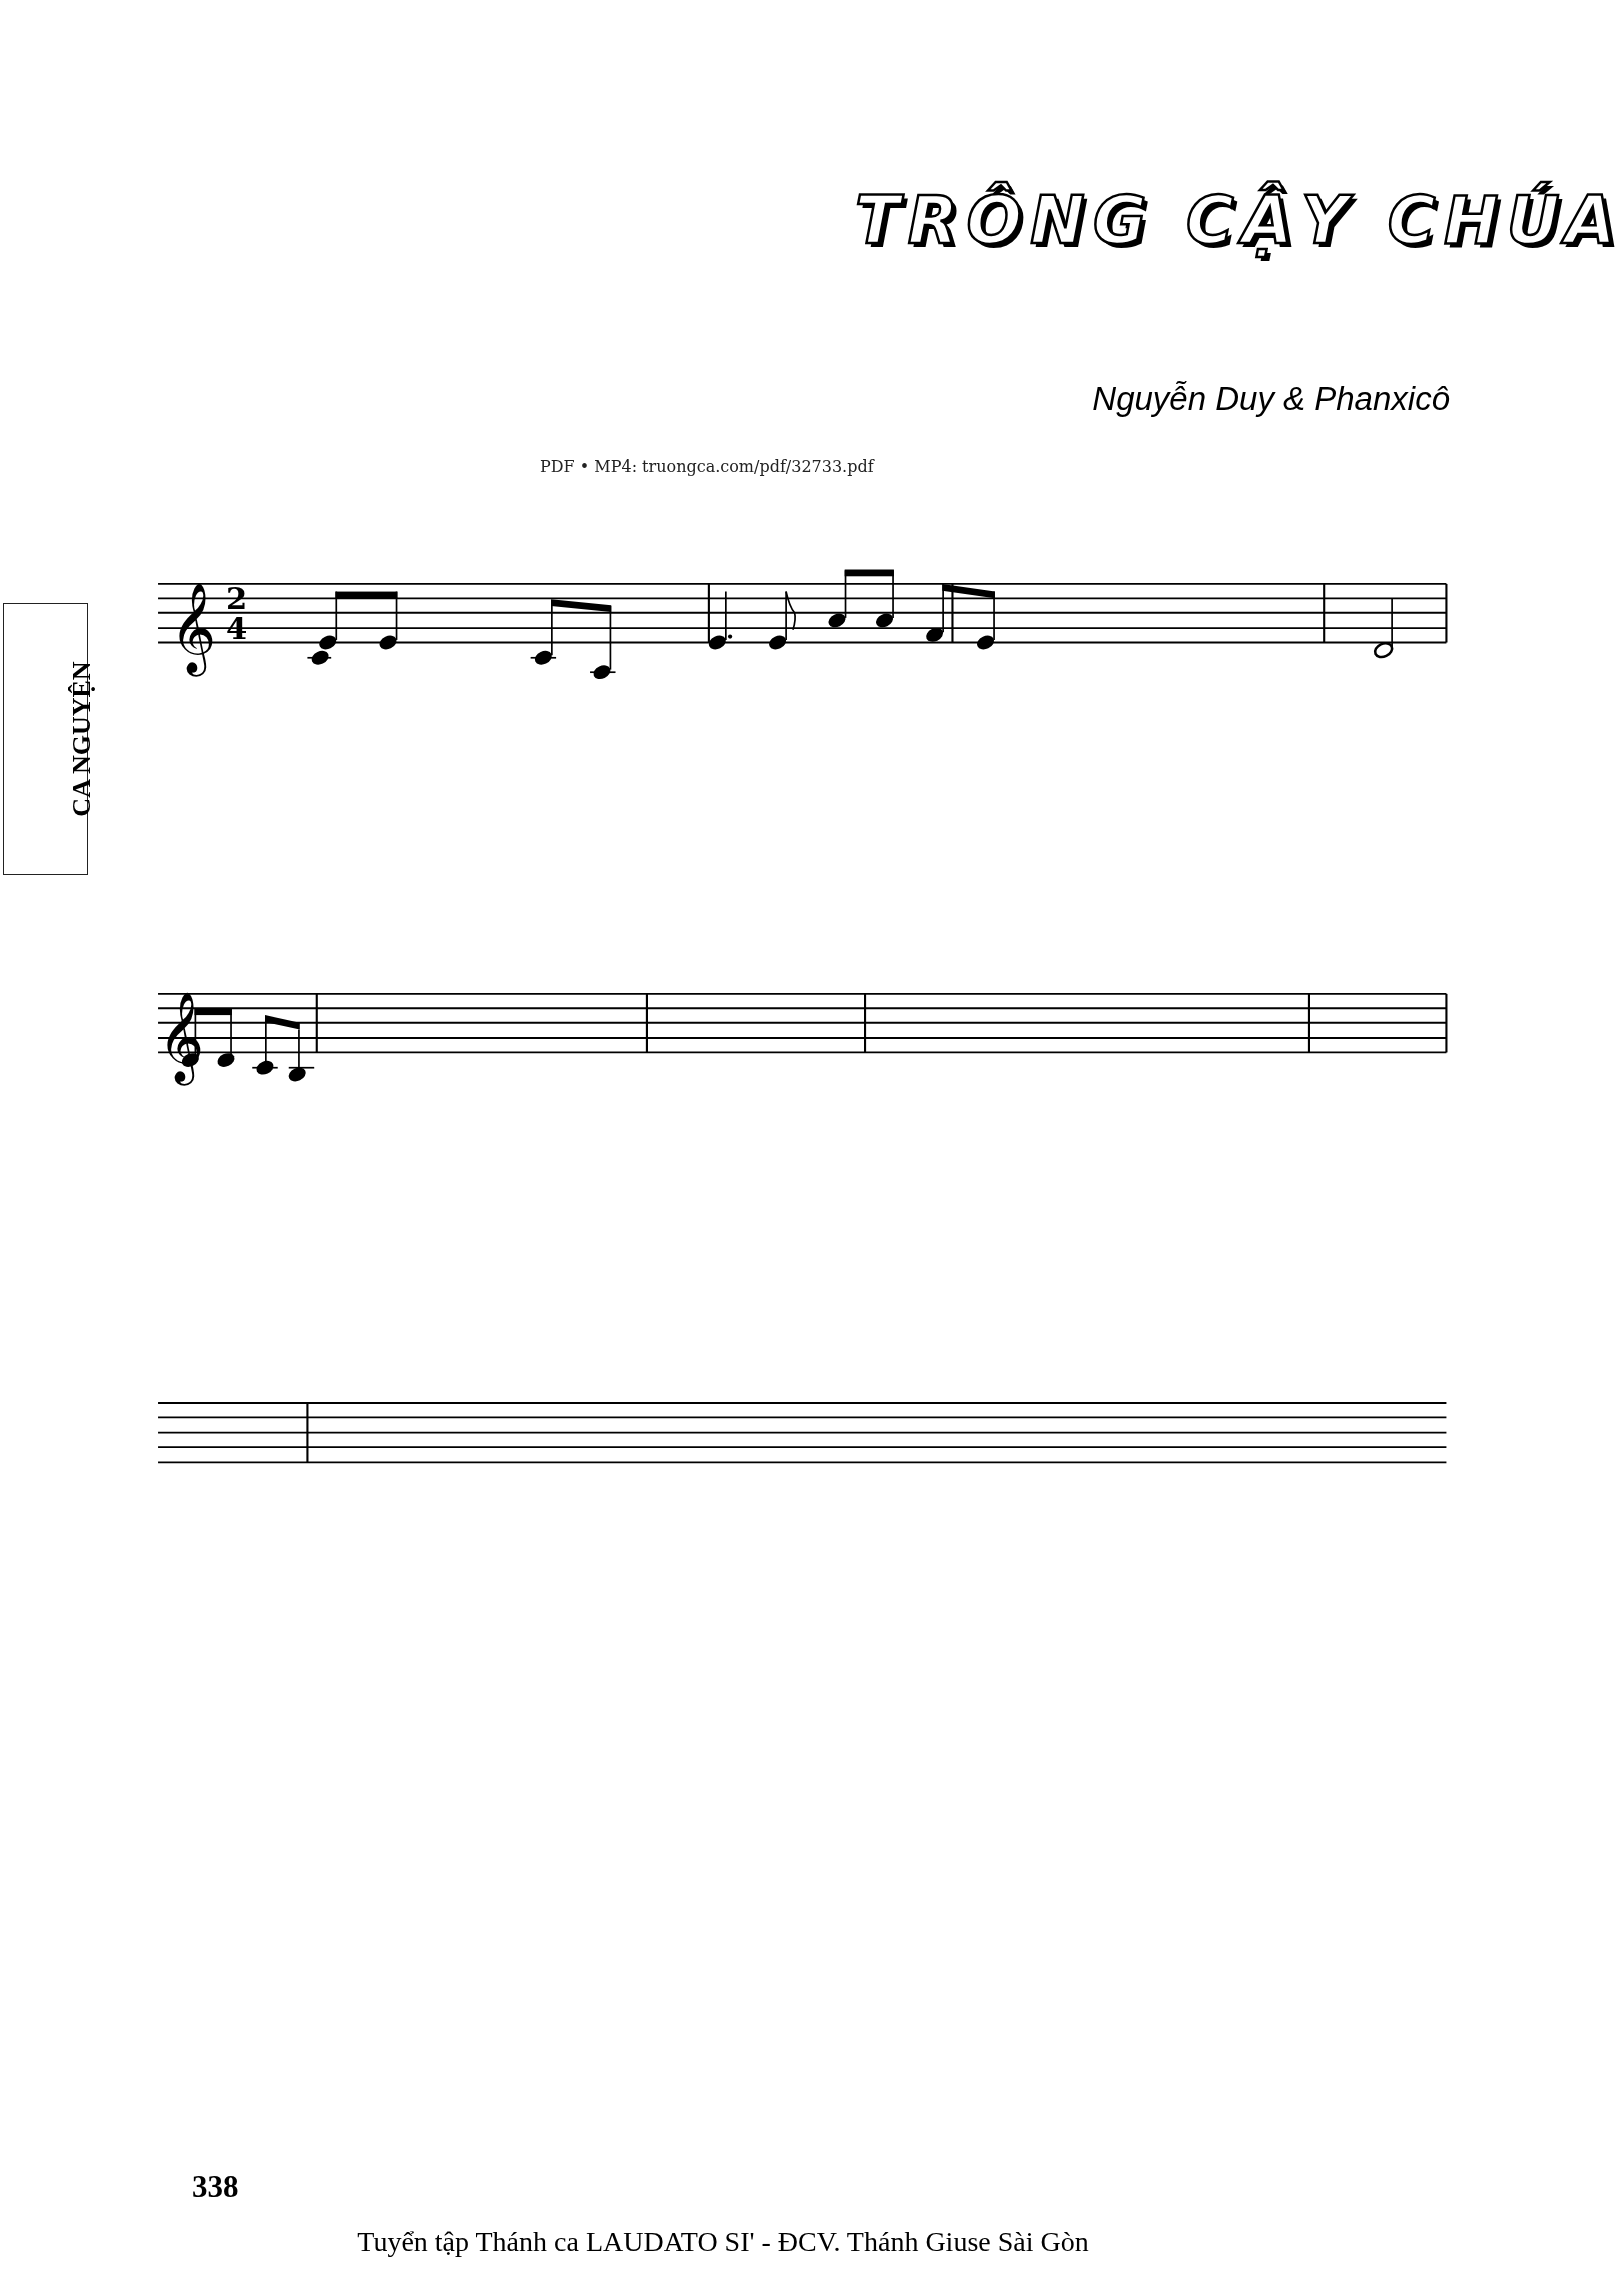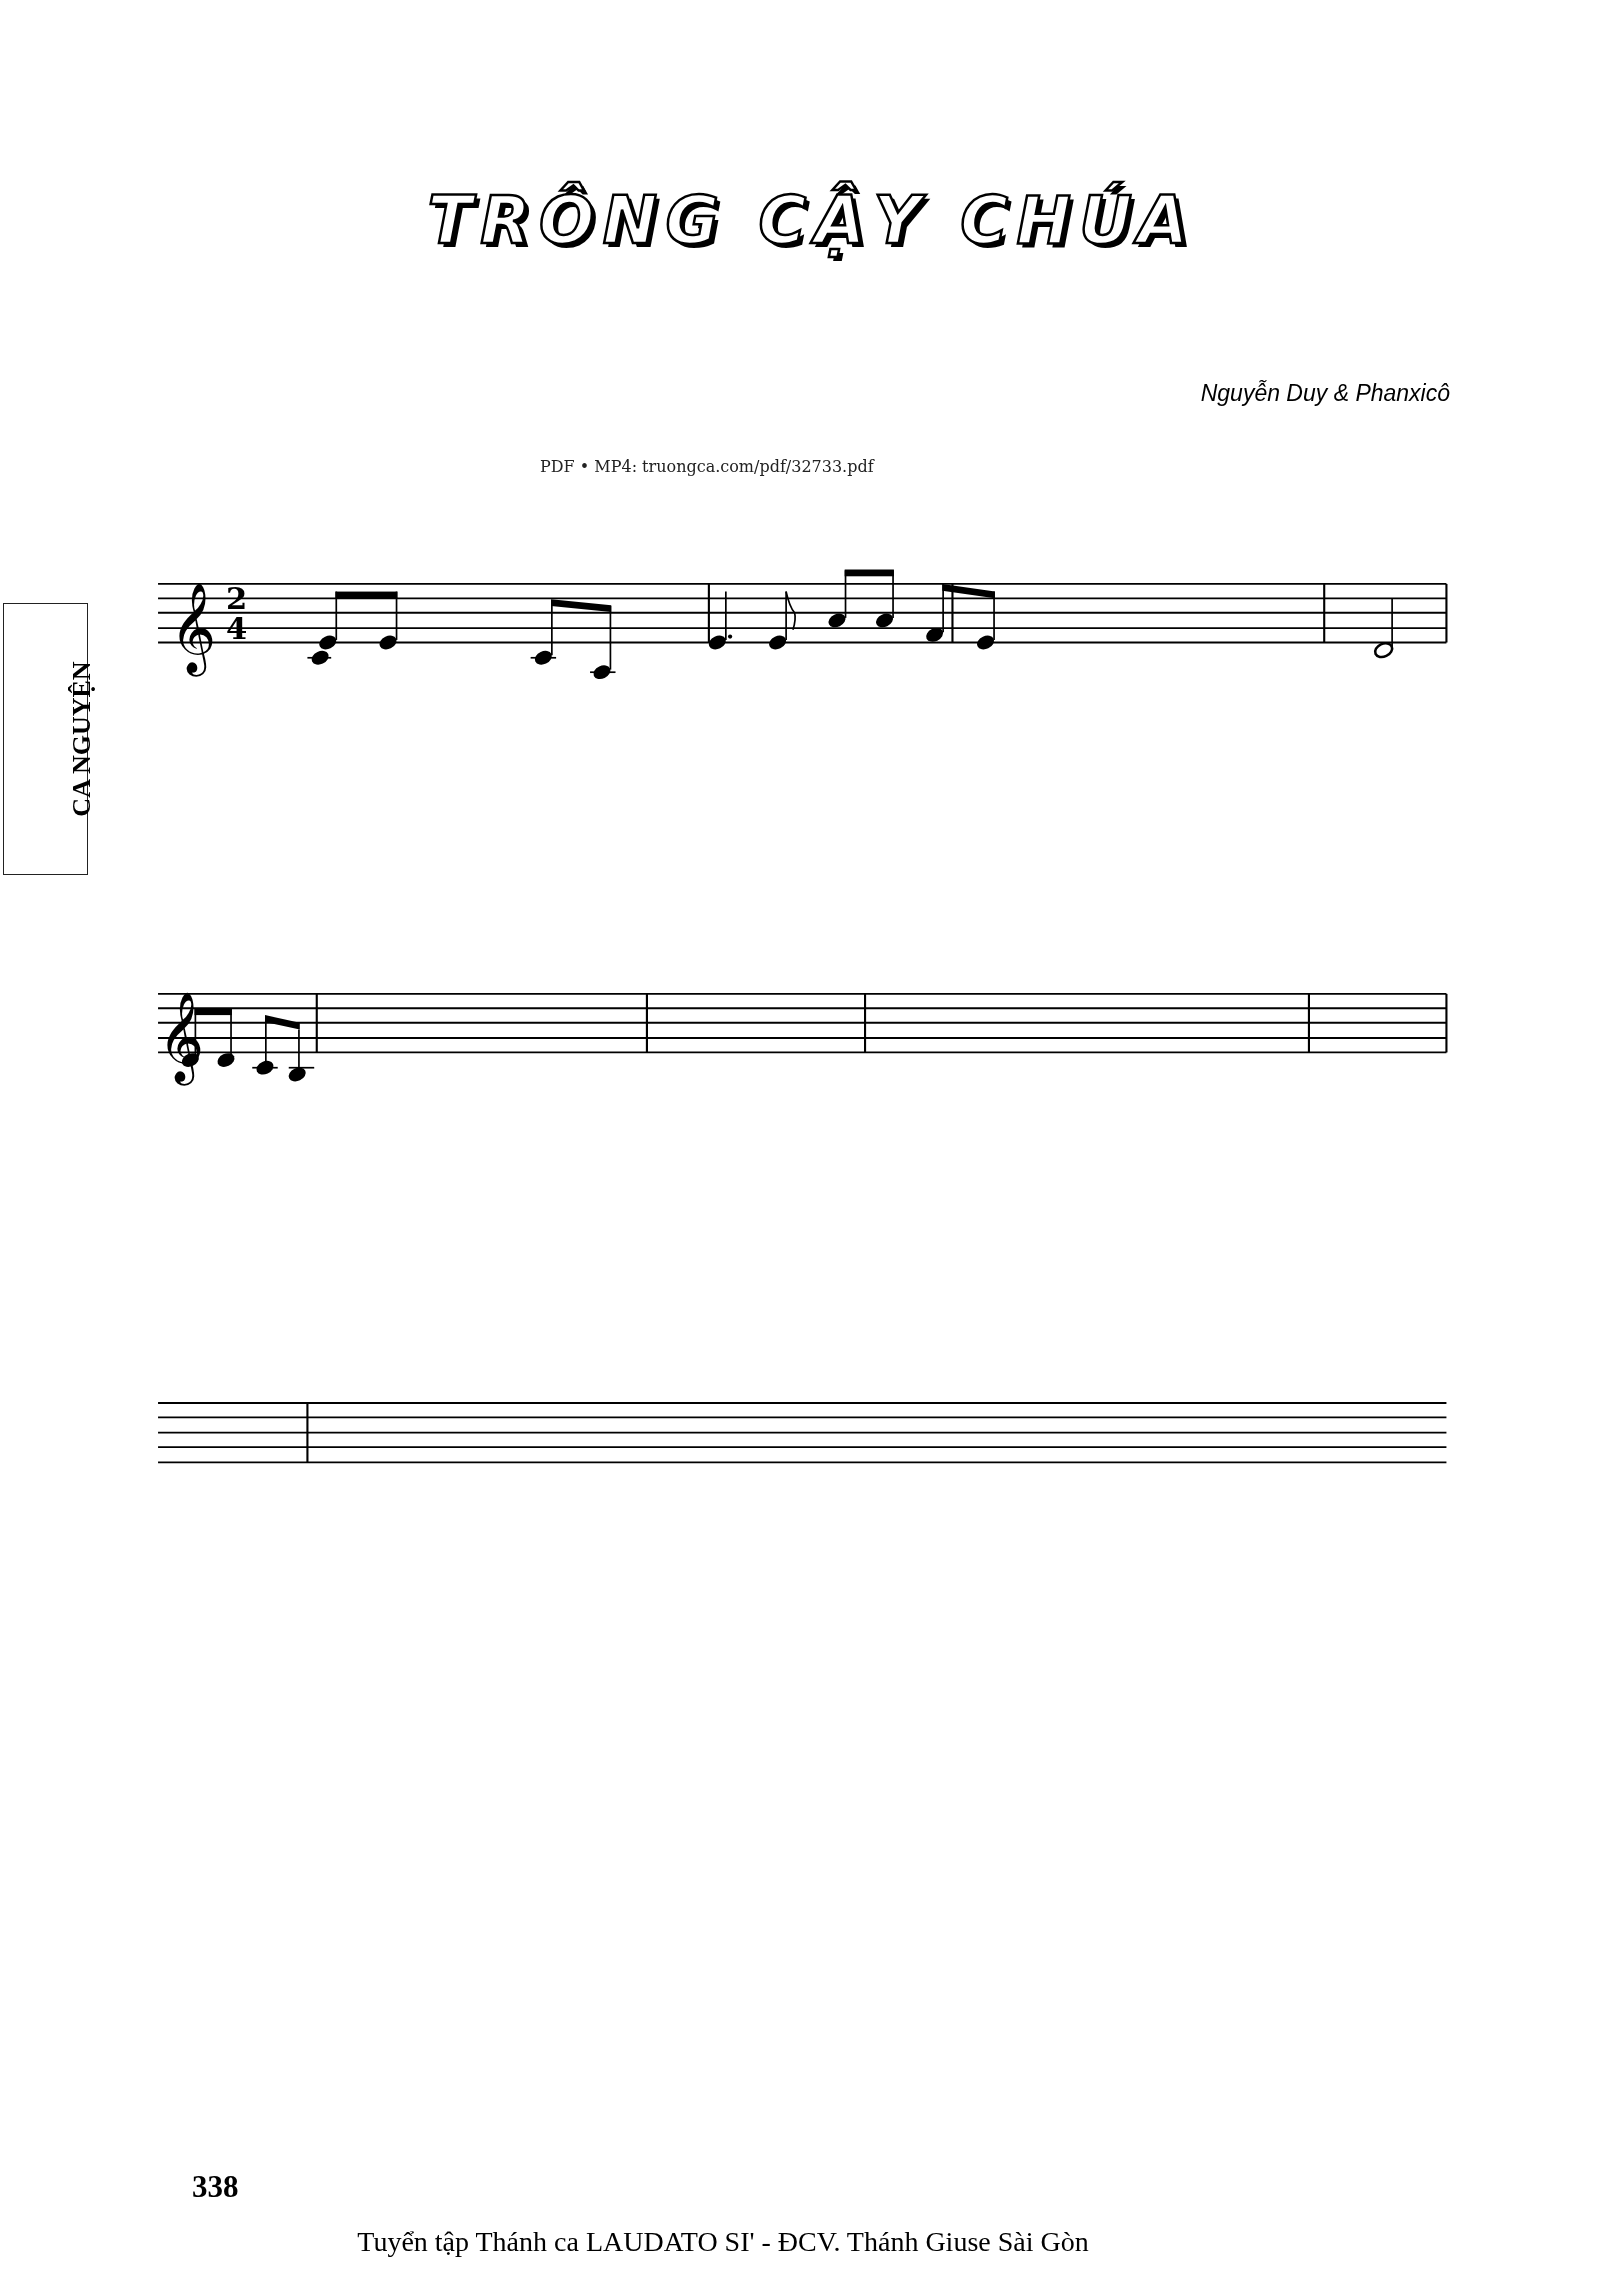--- a/index.html
+++ b/index.html
@@ -1,27 +1,27 @@
 <!DOCTYPE html>
 <html style="font-size:13.6px"><head>
 <meta charset="utf-8">
 <style>
   html, body { margin: 0; padding: 0; background: #ffffff; }
   body { width: 1624px; height: 2295px; position: relative; overflow: hidden; color: #000; }
   .abs { position: absolute; }
   .title {
-    left: 0; width: 1624px; top: 183px; text-align: center;
+    left: 0; width: 1624px; top: 183px; text-align: right;
     font-family: "DejaVu Sans", sans-serif; font-weight: bold; font-style: italic;
     font-size: 65px; letter-spacing: 8.5px; color: #fff;
     -webkit-text-stroke: 2.5px #000;
     text-shadow: 4.2px 4.2px 0 #000;
   }
   .composer {
     right: 174px; top: 380px;
-    font-family: "Liberation Sans", sans-serif; font-style: italic; font-size: 23px;
+    font-family: "Liberation Sans", sans-serif; font-style: italic; font-size: 33px;
   }
   .source {
     left: 540px; top: 457px;
     font-family: "DejaVu Serif", serif; font-size: 16px; color: #222;
   }
   .side-tab {
     left: 2.5px; top: 603px; width: 85px; height: 272px;
     border: 1.3px solid #222; box-sizing: border-box; display: flex;
   }
   .side-tab .bar { width: 34px; background: #0a0a0a; }

